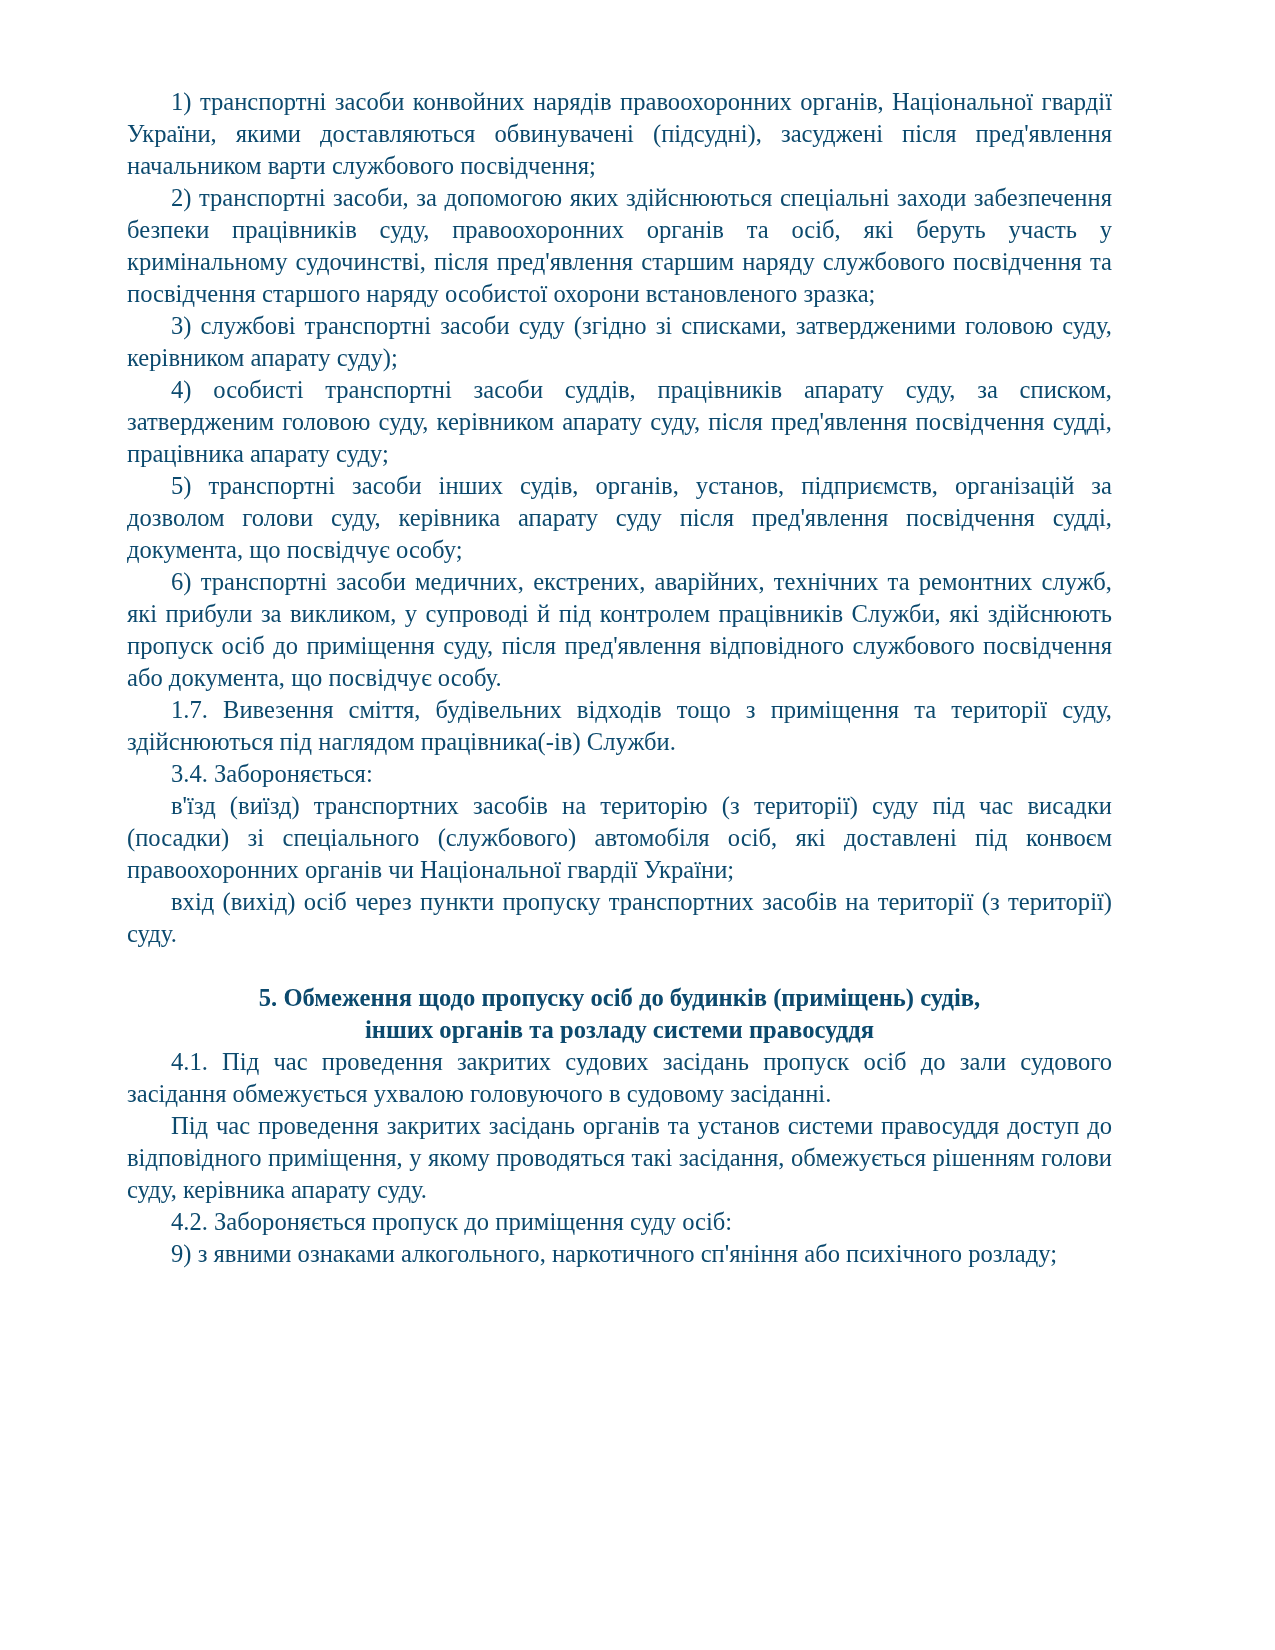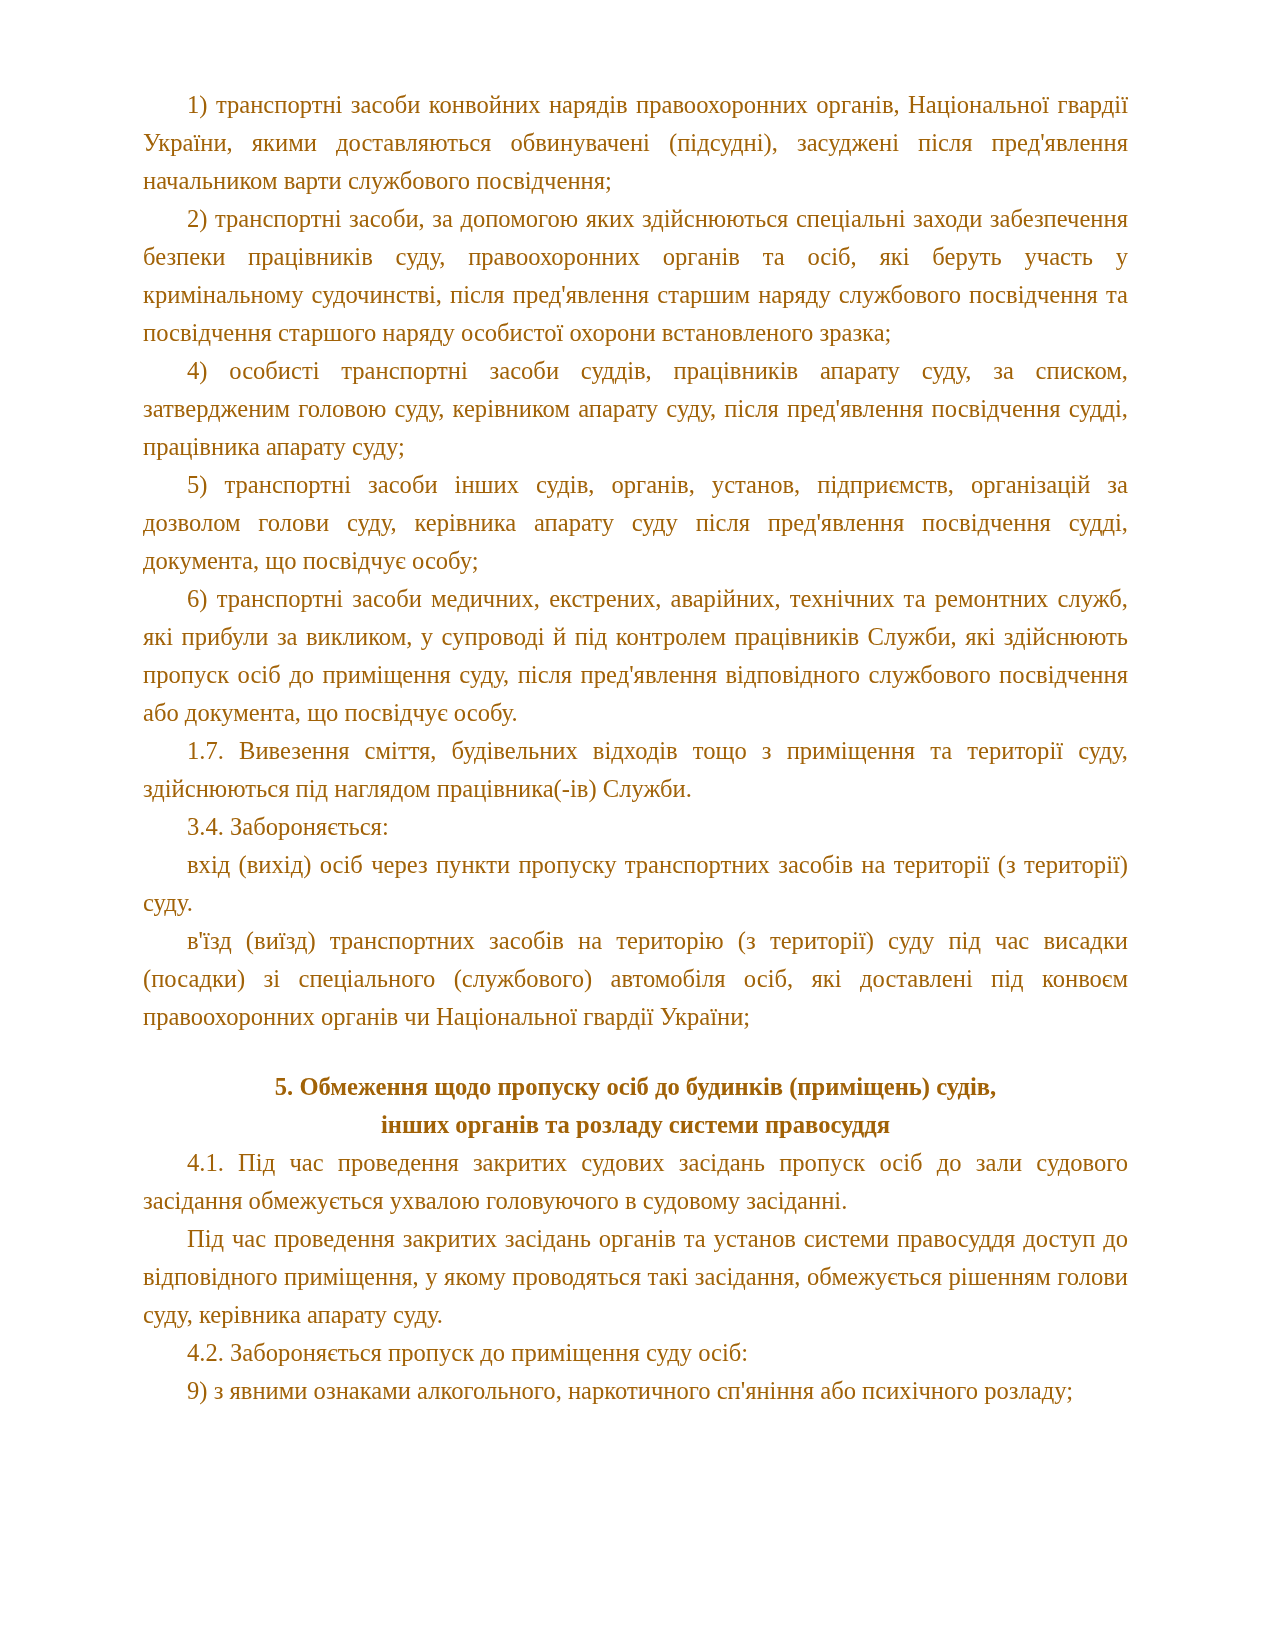--- a/index.html
+++ b/index.html
@@ -1,38 +1,39 @@
 <!DOCTYPE html>
 <html><head>
 <meta charset="utf-8">
 <style>
   html, body { margin: 0; padding: 0; background: #ffffff; }
   body { width: 1275px; height: 1650px; position: relative; overflow: hidden; }
   .page {
-    position: absolute; left: 143px; top: 86px; width: 985px;
+    position: absolute; left: 127px; top: 86px; width: 985px;
     font-family: "Liberation Serif", "DejaVu Serif", serif;
-    font-size: 24.6px; line-height: 38px; color: #a16207;
+    font-size: 24.6px; line-height: 32px; color: #0c4a6e;
   }
   .p { text-align: justify; text-indent: 44px; margin: 0; }
   .h { text-align: center; font-weight: bold; margin: 0; }
   .gap { height: 32px; }
 </style>
 </head>
 <body>
 
 <div class="page">
   <p class="p">1) транспортні засоби конвойних нарядів правоохоронних органів, Національної гвардії України, якими доставляються обвинувачені (підсудні), засуджені після пред'явлення начальником варти службового посвідчення;</p>
   <p class="p">2) транспортні засоби, за допомогою яких здійснюються спеціальні заходи забезпечення безпеки працівників суду, правоохоронних органів та осіб, які беруть участь у кримінальному судочинстві, після пред'явлення старшим наряду службового посвідчення та посвідчення старшого наряду особистої охорони встановленого зразка;</p>
+  <p class="p">3) службові транспортні засоби суду (згідно зі списками, затвердженими головою суду, керівником апарату суду);</p>
   <p class="p">4) особисті транспортні засоби суддів, працівників апарату суду, за списком, затвердженим головою суду, керівником апарату суду, після пред'явлення посвідчення судді, працівника апарату суду;</p>
   <p class="p">5) транспортні засоби інших судів, органів, установ, підприємств, організацій за дозволом голови суду, керівника апарату суду після пред'явлення посвідчення судді, документа, що посвідчує особу;</p>
   <p class="p">6) транспортні засоби медичних, екстрених, аварійних, технічних та ремонтних служб, які прибули за викликом, у супроводі й під контролем працівників Служби, які здійснюють пропуск осіб до приміщення суду, після пред'явлення відповідного службового посвідчення або документа, що посвідчує особу.</p>
   <p class="p">1.7. Вивезення сміття, будівельних відходів тощо з приміщення та території суду, здійснюються під наглядом працівника(-ів) Служби.</p>
   <p class="p">3.4. Забороняється:</p>
+  <p class="p">в'їзд (виїзд) транспортних засобів на територію (з території) суду під час висадки (посадки) зі спеціального (службового) автомобіля осіб, які доставлені під конвоєм правоохоронних органів чи Національної гвардії України;</p>
   <p class="p">вхід (вихід) осіб через пункти пропуску транспортних засобів на території (з території) суду.</p>
-  <p class="p">в'їзд (виїзд) транспортних засобів на територію (з території) суду під час висадки (посадки) зі спеціального (службового) автомобіля осіб, які доставлені під конвоєм правоохоронних органів чи Національної гвардії України;</p>
   <div class="gap"></div>
   <p class="h">5. Обмеження щодо пропуску осіб до будинків (приміщень) судів,</p>
   <p class="h">інших органів та розладу системи правосуддя</p>
   <p class="p">4.1. Під час проведення закритих судових засідань пропуск осіб до зали судового засідання обмежується ухвалою головуючого в судовому засіданні.</p>
   <p class="p">Під час проведення закритих засідань органів та установ системи правосуддя доступ до відповідного приміщення, у якому проводяться такі засідання, обмежується рішенням голови суду, керівника апарату суду.</p>
   <p class="p">4.2. Забороняється пропуск до приміщення суду осіб:</p>
   <p class="p">9) з явними ознаками алкогольного, наркотичного сп'яніння або психічного розладу;</p>
 </div>
 
 </body></html>

